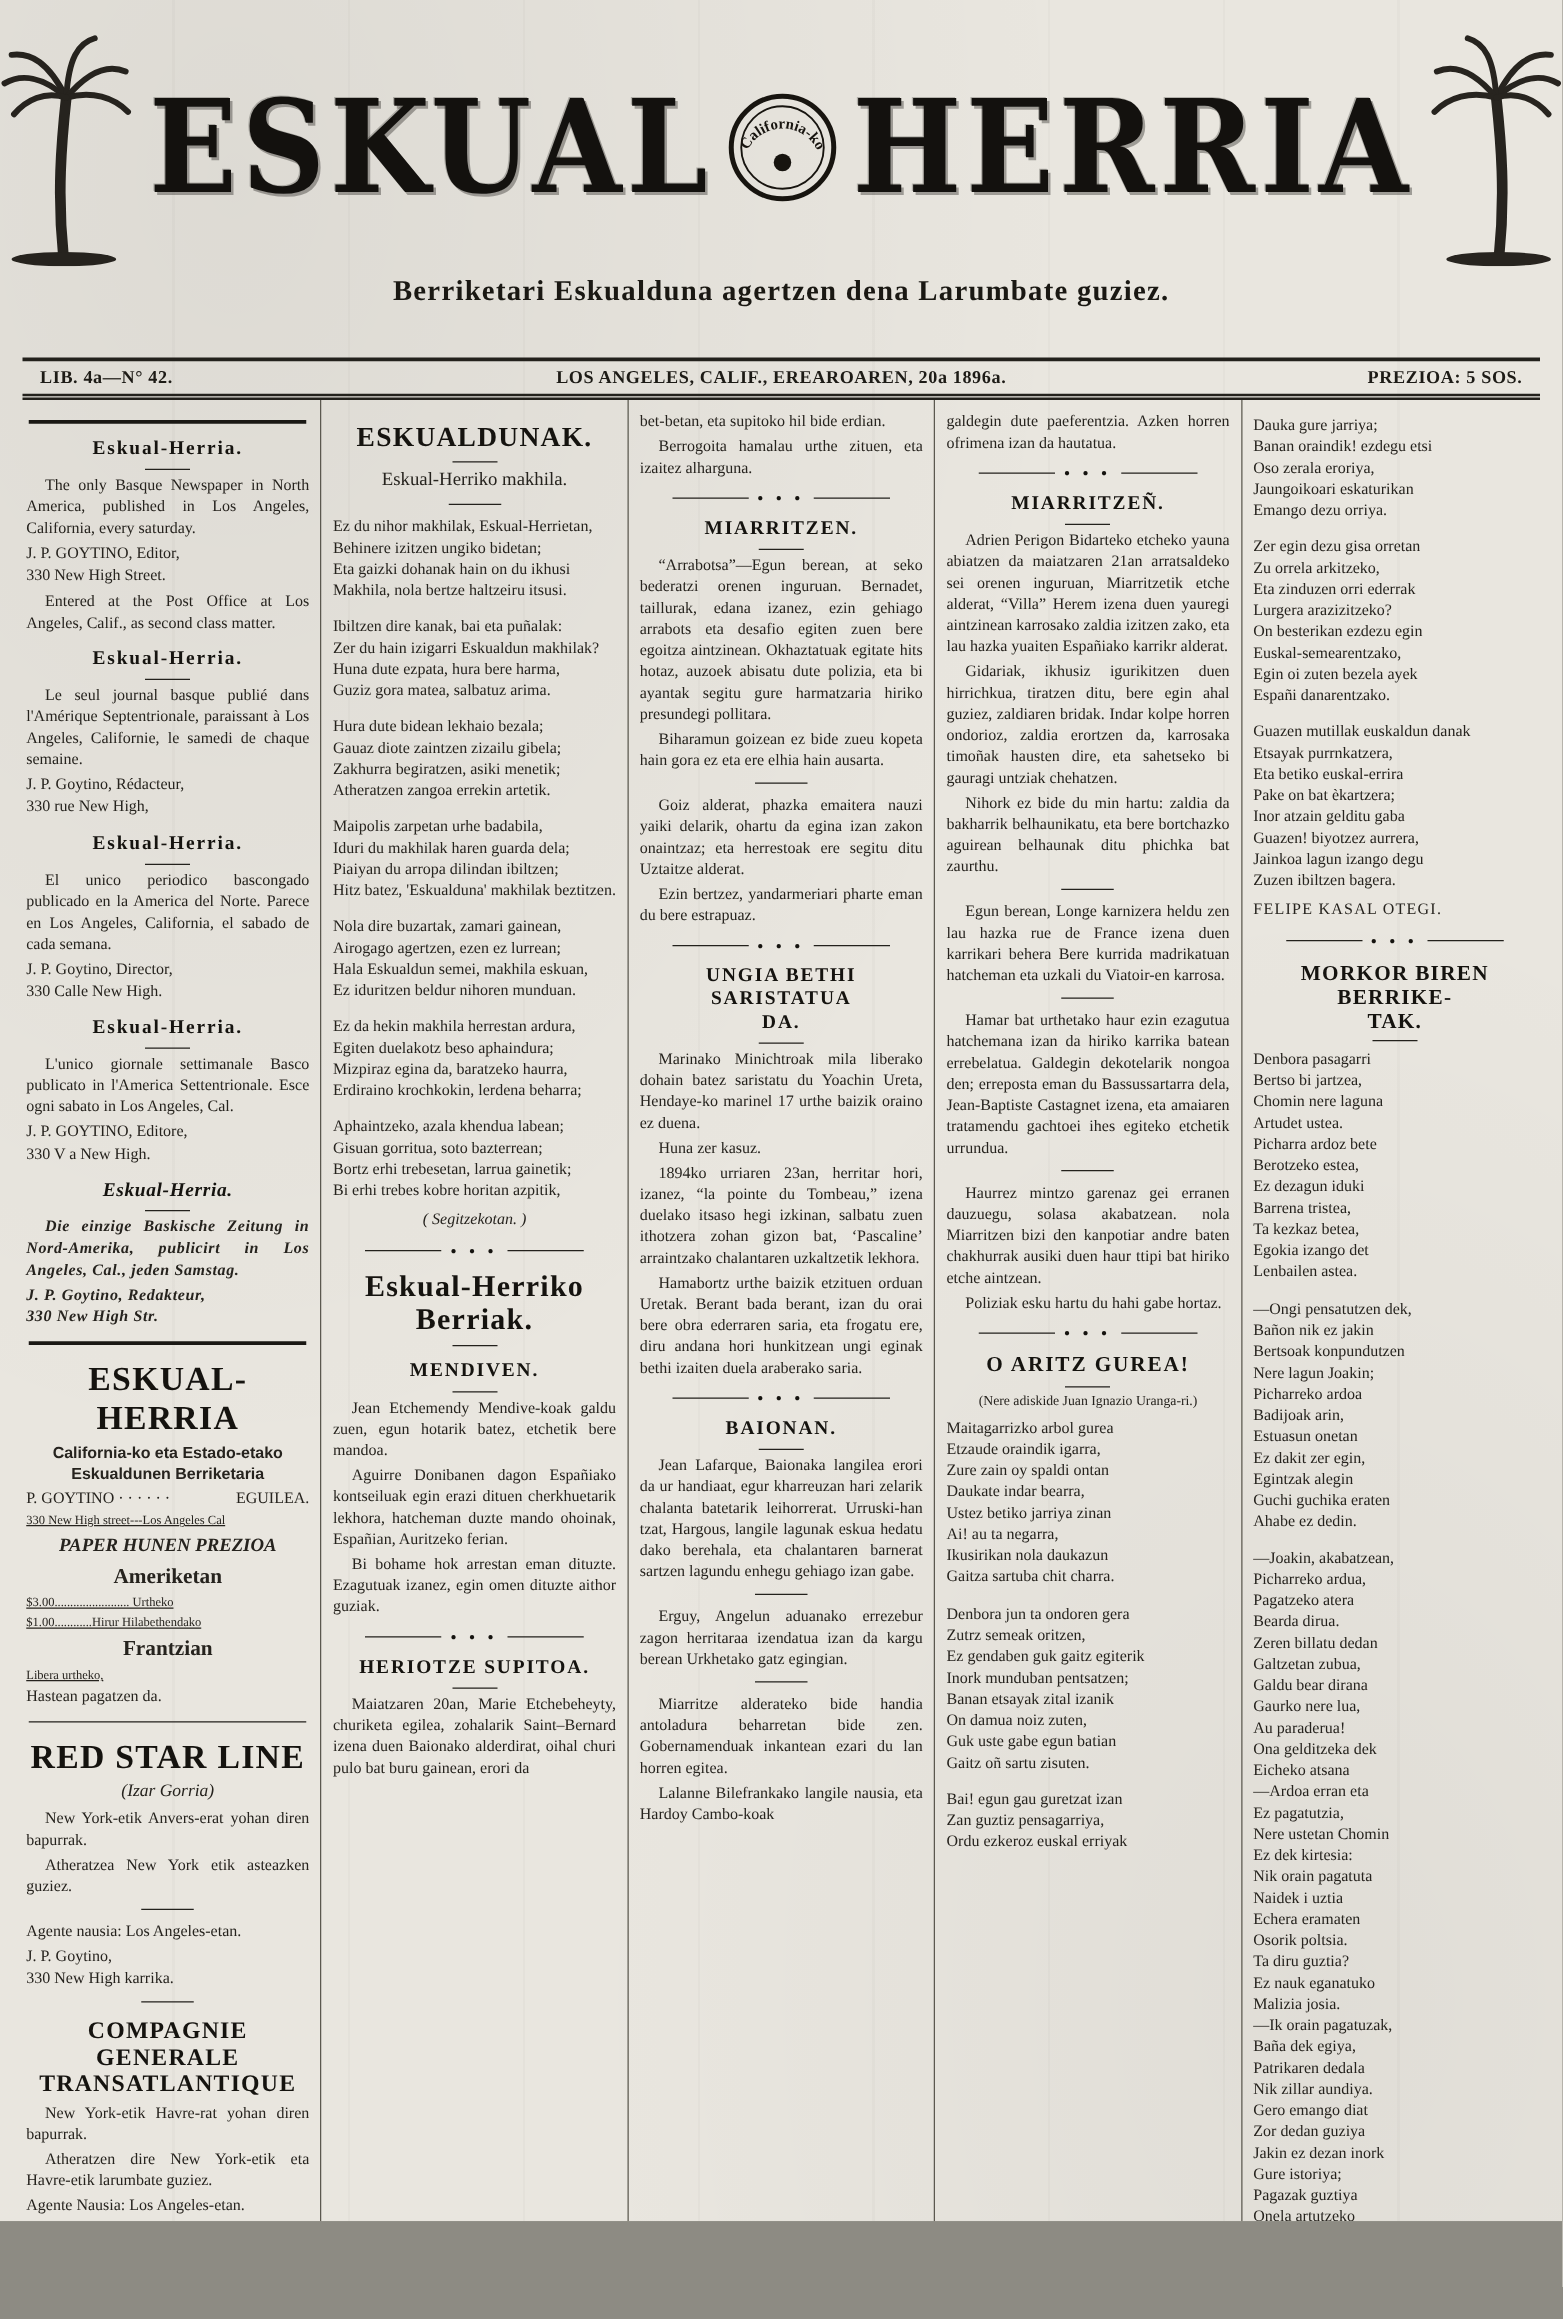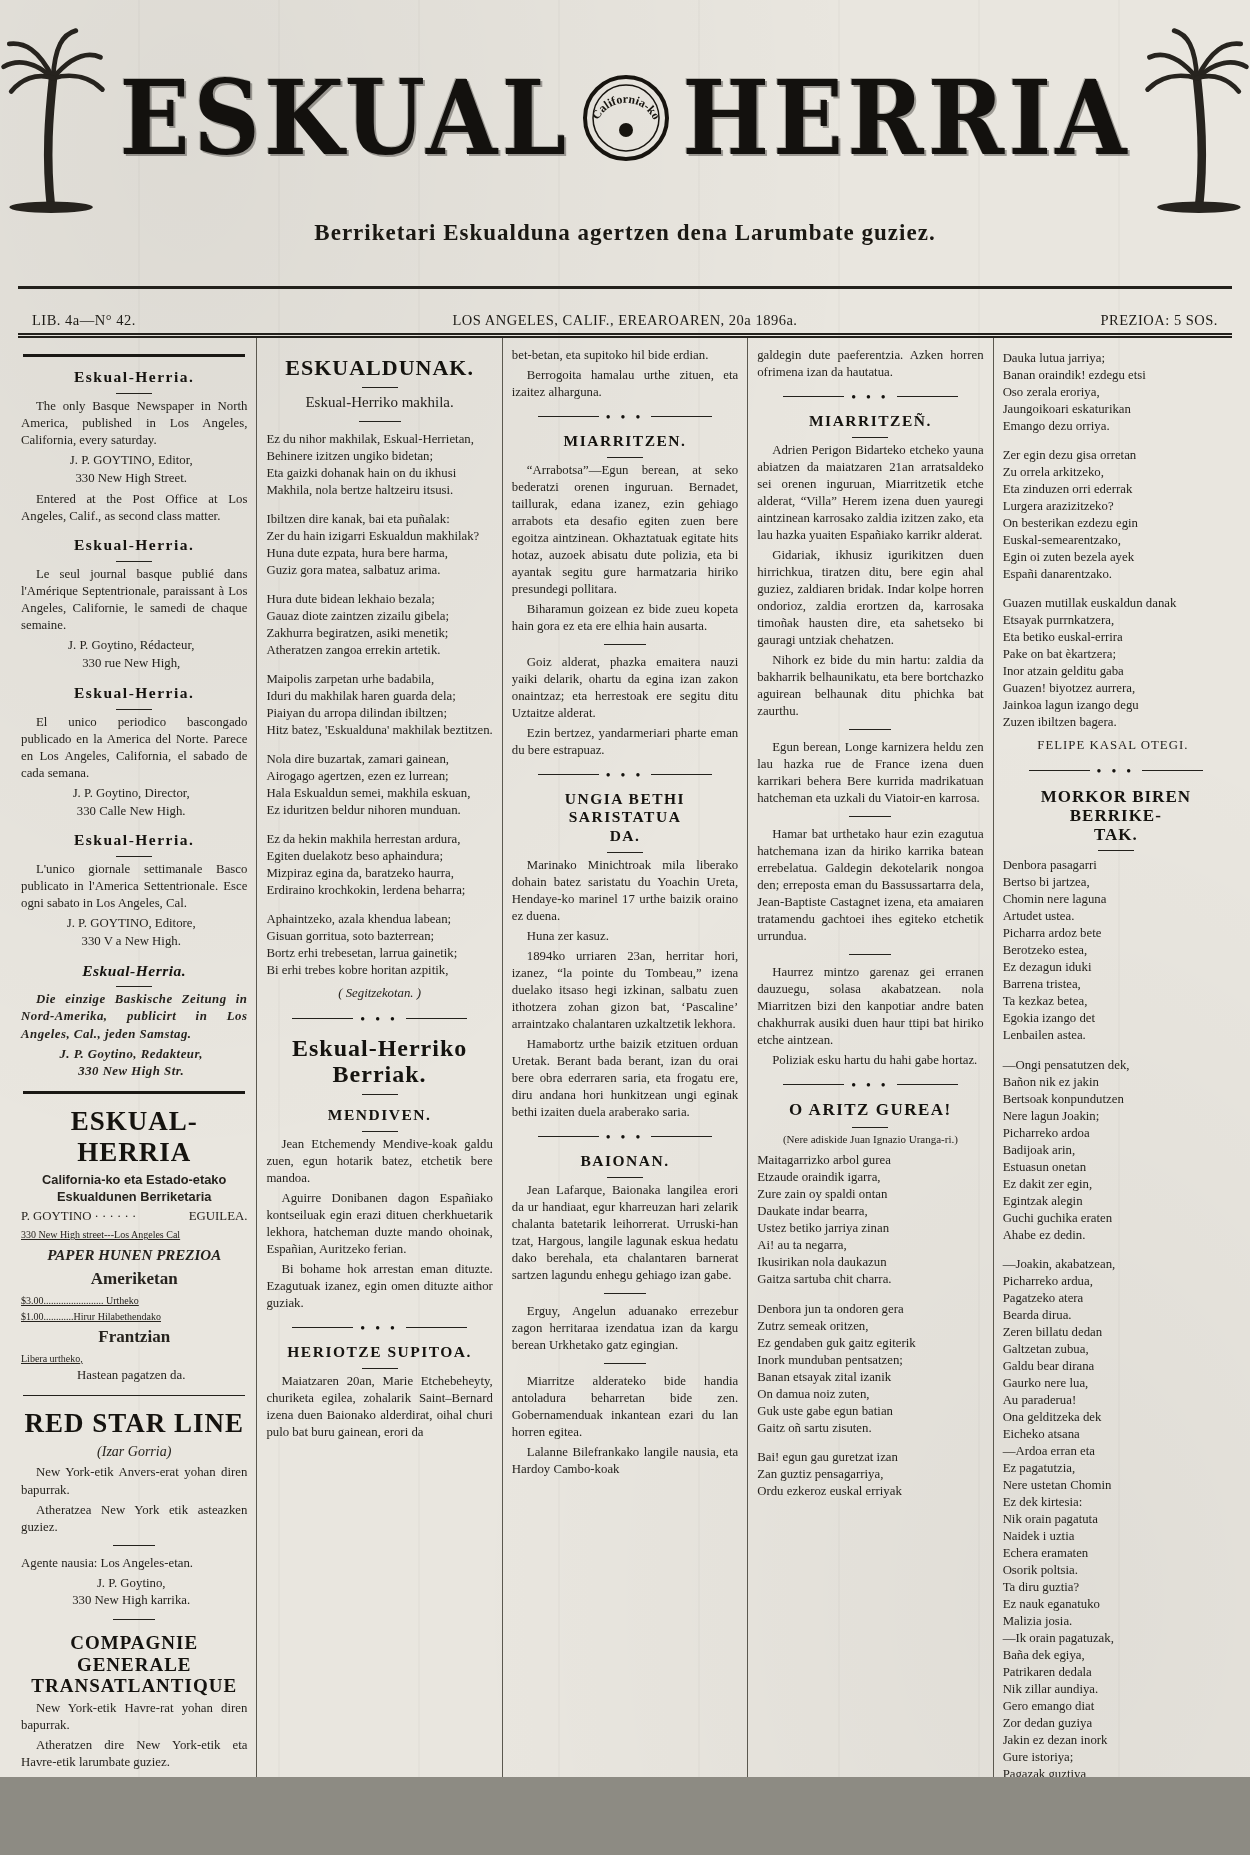--- a/index.html
+++ b/index.html
@@ -22,40 +22,40 @@
     font-size:92px;line-height:1;color:#13110e;letter-spacing:4px;
     text-shadow:2px 2px 0 rgba(20,18,14,.35), -1px -1px 0 rgba(20,18,14,.25);
     transform:scaleY(1.12);
   }
   .seal{width:92px;height:92px;flex:none;margin:0 4px;}
   .subtitle{
     text-align:center;font-size:23px;font-weight:bold;letter-spacing:1px;color:#1a1813;margin-top:2px;
   }
   .dateline{
     display:flex;justify-content:space-between;align-items:center;
-    margin:6px 18px 0 18px;padding:23px 14px 4px 14px;
+    margin:6px 18px 0 18px;padding:5px 14px 4px 14px;
     border-top:3px solid #23211c;border-bottom:5px double #23211c;
-    font-size:14.5px;font-weight:normal;letter-spacing:.5px;color:#1d1b16;
+    font-size:14.5px;font-weight:bold;letter-spacing:.5px;color:#1d1b16;
   }
   .dateline .c{flex:1;text-align:center;}
   .dateline .l{width:220px;}
   .dateline .r{width:220px;text-align:right;}
   
   .columns{display:flex;align-items:stretch;margin:0 12px;height:1492px;overflow:hidden;}
   .column{flex:1 1 0;min-width:0;padding:6px 9px 0 9px;overflow:hidden;}
   .column + .column{border-left:1px solid #5b584f;}
   .p{font-size:12.8px;line-height:1.33;text-align:justify;text-indent:15px;margin:3px 0;}
   .p.noindent{text-indent:0;}
   .h1{font-weight:bold;text-align:center;color:#15130f;margin:12px 0 4px 0;line-height:1.12;letter-spacing:1px;font-size:21px;}
   .h2{font-weight:bold;text-align:center;color:#15130f;margin:11px 0 3px 0;font-size:15.5px;letter-spacing:1.5px;line-height:1.2;}
   .dash::after{content:"";display:block;width:36px;border-top:1.5px solid #23211c;margin:6px auto 4px auto;}
   .verse{margin:6px 0;}
   .vline{font-size:12.8px;line-height:1.33;padding-left:22px;text-indent:-22px;}
   .vgap{height:12px;}
-  .rightblock{text-align:center;font-size:12.8px;line-height:1.4;margin:2px 6px 4px 0;}
+  .rightblock{text-align:left;font-size:12.8px;line-height:1.4;margin:2px 6px 4px 0;}
   .centerblock{text-align:center;font-size:12.8px;line-height:1.35;margin:3px 0;}
   .lineblock{font-size:10px;line-height:1.35;margin:2px 0;text-decoration:underline;}
   .spread{display:flex;justify-content:space-between;font-size:12.8px;margin:4px 0;gap:12px;}
   .i{font-style:italic;} .b{font-weight:bold;}
   .sans{font-family:"Liberation Sans","DejaVu Sans",sans-serif;}
   .sc{font-variant:small-caps;letter-spacing:1px;}
   .fraktur{font-weight:bold;font-style:italic;letter-spacing:.5px;}
   .divider{display:flex;align-items:center;justify-content:center;margin:11px 26px;}
   .divider .ln{flex:1;border-top:1px solid #23211c;}
   .divider .dots{padding:0 7px;font-size:8px;letter-spacing:4px;color:#15130f;}
@@ -380,21 +380,21 @@
           <div class="vline">Guk uste gabe egun batian</div>
           <div class="vline">Gaitz oñ sartu zisuten.</div>
           <div class="vgap"></div>
           <div class="vline">Bai! egun gau guretzat izan</div>
           <div class="vline">Zan guztiz pensagarriya,</div>
           <div class="vline">Ordu ezkeroz euskal erriyak</div>
         </div>
       </div>
       <div class="column">
         <div class="verse">
-          <div class="vline">Dauka lutua jarriya;</div>
+          <div class="vline">Dauka gure jarriya;</div>
           <div class="vline">Banan oraindik! ezdegu etsi</div>
           <div class="vline">Oso zerala eroriya,</div>
           <div class="vline">Jaungoikoari eskaturikan</div>
           <div class="vline">Emango dezu orriya.</div>
           <div class="vgap"></div>
           <div class="vline">Zer egin dezu gisa orretan</div>
           <div class="vline">Zu orrela arkitzeko,</div>
           <div class="vline">Eta zinduzen orri ederrak</div>
           <div class="vline">Lurgera arazizitzeko?</div>
           <div class="vline">On besterikan ezdezu egin</div>

